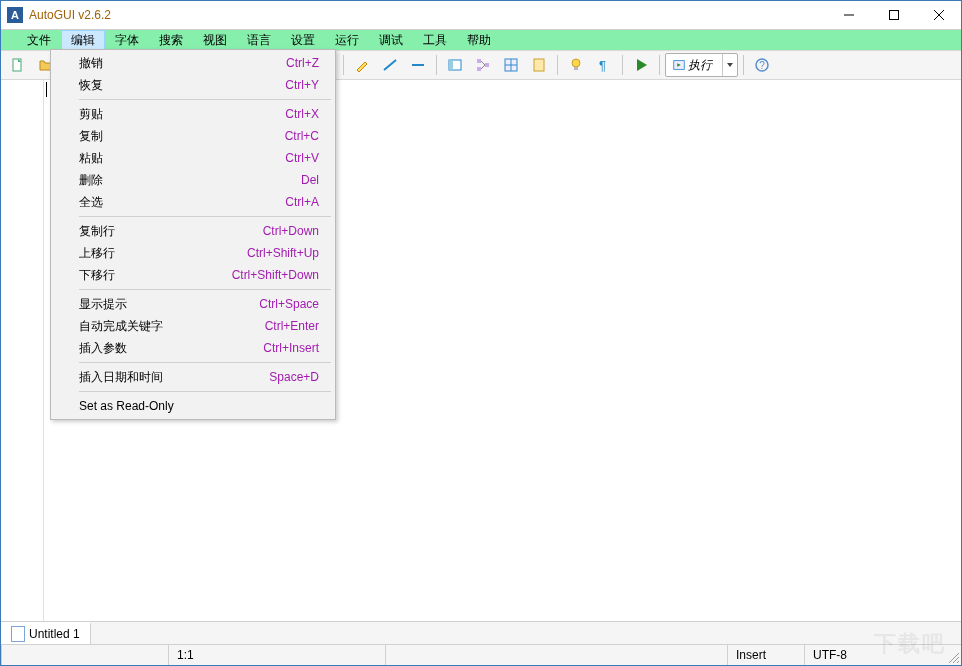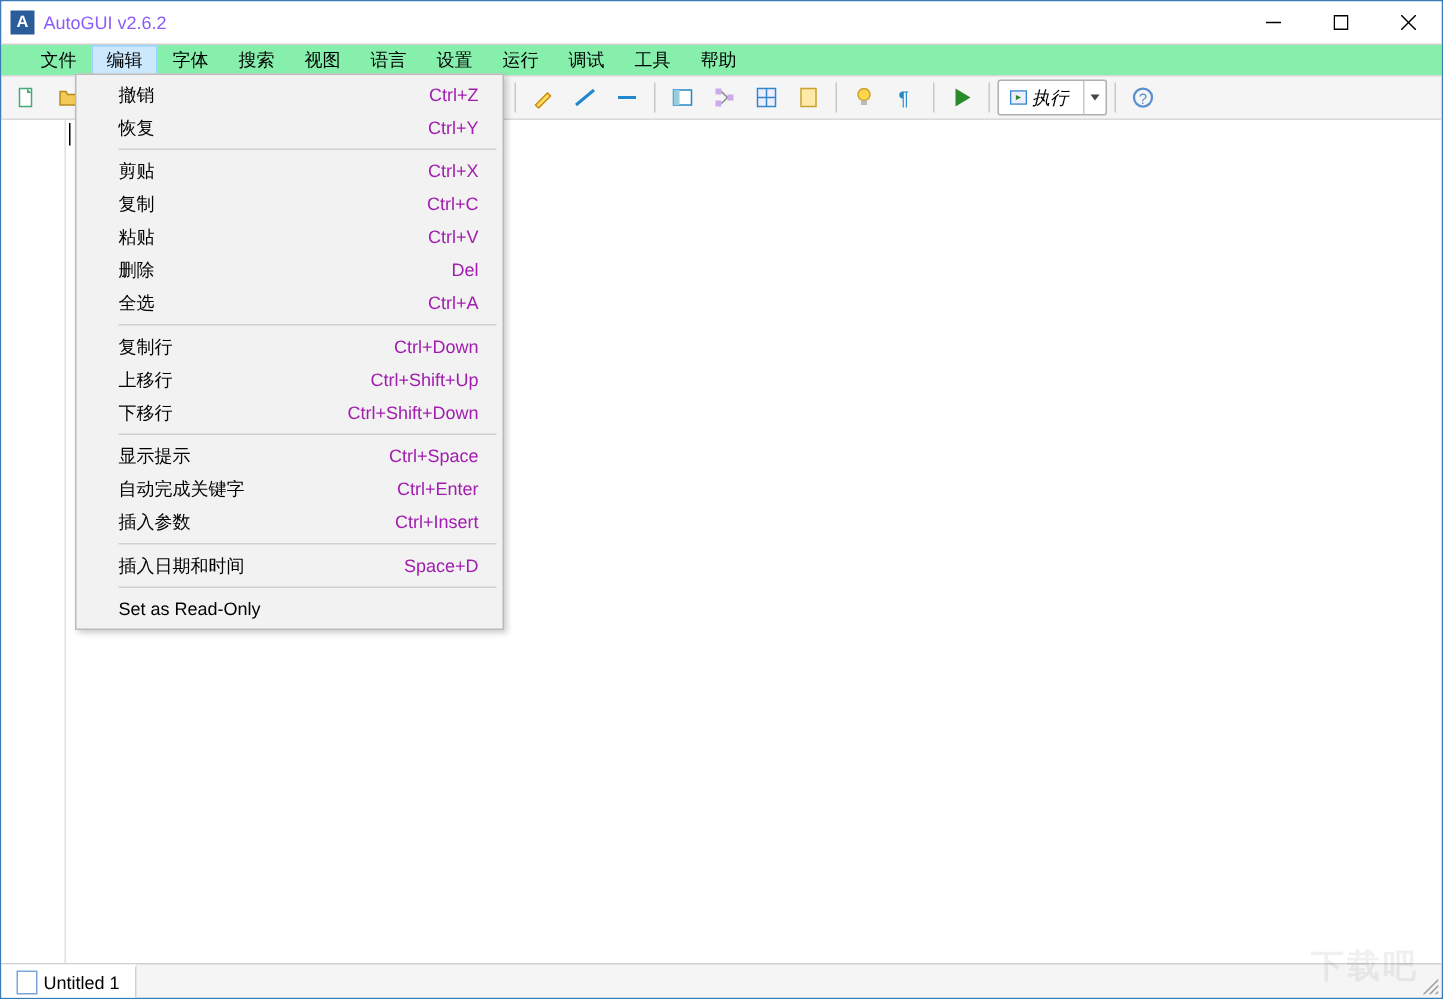--- a/index.html
+++ b/index.html
@@ -1,20 +1,20 @@
 <!DOCTYPE html>
 <html><head>
 <meta charset="utf-8">
 <style>
   html,body{margin:0;padding:0;font-family:"Segoe UI","Microsoft YaHei",Tahoma,sans-serif;font-size:12px;color:#000;background:#fff;}
   .window{width:962px;height:666px;border:1px solid #3a7ab8;box-sizing:border-box;display:flex;flex-direction:column;background:#fff;position:relative;}
   
   .titlebar{height:28px;background:#fff;display:flex;align-items:center;border-bottom:1px solid #d0d0d0;}
   .titlebar .app-icon{width:16px;height:16px;background:#2a5c9a;color:#fff;margin:0 6px;display:flex;align-items:center;justify-content:center;font-size:11px;font-weight:bold;}
-  .titlebar .title{flex:0 0 auto;color:#8b5cf6;}
+  .titlebar .title{flex:0 0 auto;color:#a16207;}
   .titlebar .spacer{flex:1;}
   .titlebar .winbtn{width:45px;height:28px;display:flex;align-items:center;justify-content:center;}
   .winbtn svg{width:10px;height:10px;}
   
   .menubar{height:20px;display:flex;align-items:flex-start;padding:0 16px;font-size:12px;background:#86efac;}
   .menubar .mitem{padding:2px 10px;display:flex;align-items:center;cursor:default;}
   .menubar .mitem.open{background:#cce8ff;border:1px solid #99d1ff;padding:1px 9px;}
   
   .toolbar{height:28px;background:#f5f5f5;border-top:1px solid #d8d8d8;border-bottom:1px solid #d8d8d8;display:flex;align-items:center;padding:0 4px;gap:2px;}
   .tbtn{width:24px;height:24px;display:flex;align-items:center;justify-content:center;border:1px solid transparent;border-radius:2px;}
@@ -323,20 +323,27 @@
       </div>
     </div>
 
   <div class="tabbar">
     <div class="tab">
       <span class="ticon"></span>
       <span>Untitled 1</span>
     </div>
   </div>
 
+  <div class="statusbar">
+    <div class="cell pad"></div>
+    <div class="cell" style="width:200px">1:1</div>
+    <div class="cell flex"></div>
+    <div class="cell" style="width:60px">Insert</div>
+    <div class="cell" style="width:140px">UTF-8</div>
+  </div>
 
   <div class="watermark">下载吧</div>
   <div class="resize-grip">
     <svg viewBox="0 0 12 12">
         <line x1="2" y1="12" x2="12" y2="2" stroke="#999"></line>
         <line x1="6" y1="12" x2="12" y2="6" stroke="#999"></line>
         <line x1="10" y1="12" x2="12" y2="10" stroke="#999"></line>
       </svg>
   </div>
 </div>

